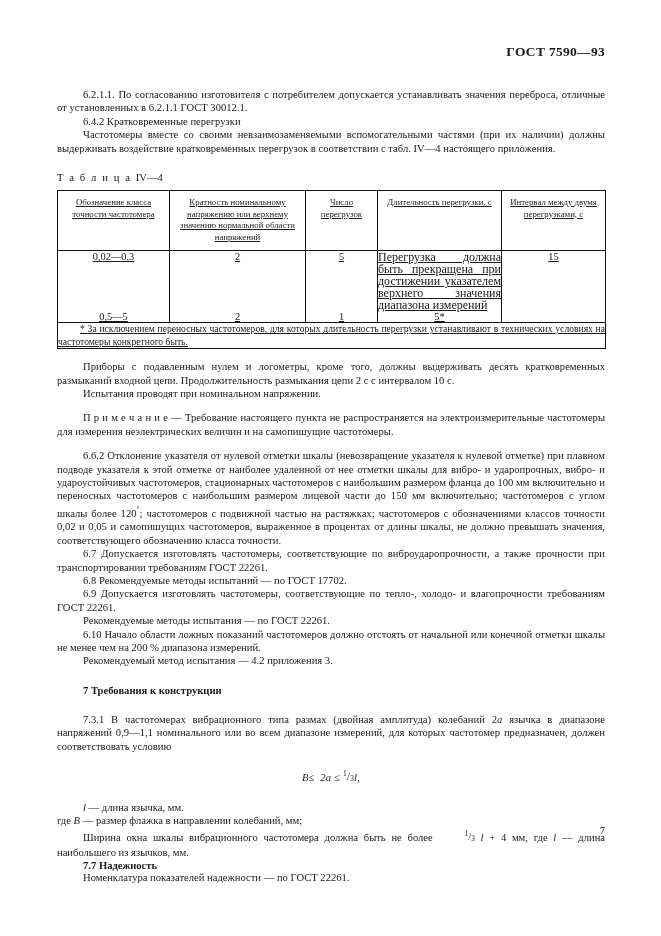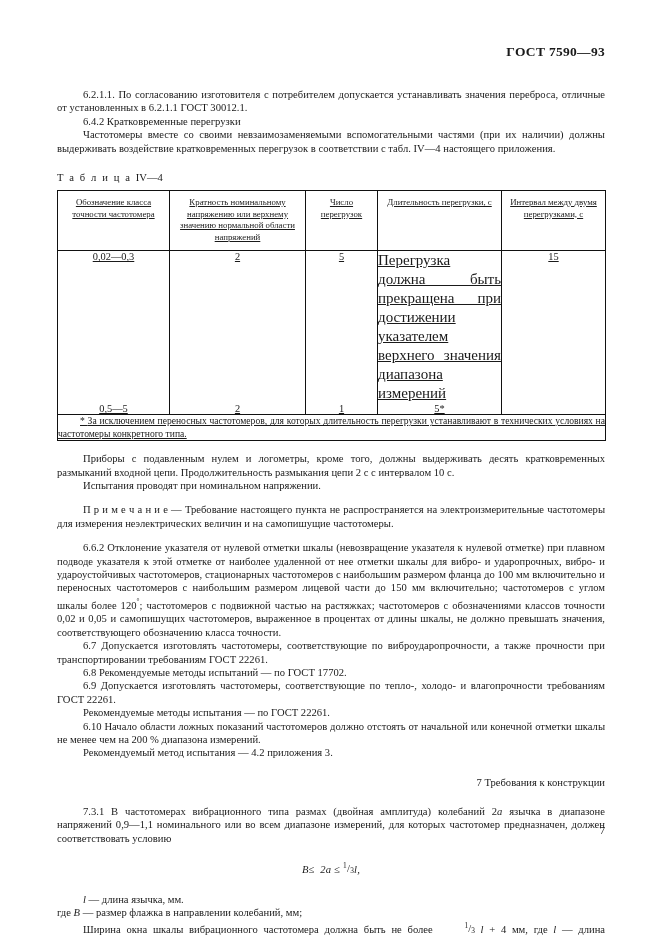--- a/index.html
+++ b/index.html
@@ -71,22 +71,22 @@
     font-size: 8.8px;
   }
   td.cell-center {
     text-align: center;
     font-size: 10.4px;
     padding-top: 5px;
     padding-bottom: 3px;
   }
   td.cell-just {
     text-align: justify;
-    font-size: 15px;
-    line-height: 19px;
+    font-size: 12px;
+    line-height: 12px;
     padding: 5px 7px 4px 7px;
     margin-top: 42px;
   }
   td.cell-bottom {
     vertical-align: bottom;
     padding-bottom: 3px;
   }
   tr.row-second td {
     border-top: none;
     border-bottom-width: 1.6px;
@@ -118,24 +118,23 @@
     display: inline-block;
     font-style: normal;
     position: relative;
     top: -0.5px;
   }
   .frac sup { font-size: 7.4px; vertical-align: 4px; }
   .frac sub { font-size: 7.4px; vertical-align: -1px; }
   .it { font-style: italic; }
   .sec-head {
     font-size: 10.6px;
-    font-weight: normal;
+    font-weight: bold;
     text-indent: 26px;
     margin: 0;
-    text-align: right;
   }
   .deg { font-size: 7.4px; vertical-align: 5px; }
   .page-num {
     position: absolute;
     right: 56px;
     top: 825px;
     font-size: 10.6px;
   }
   .defline {
     font-size: 10.6px;
@@ -188,21 +187,21 @@
           <td class="cell-center">15</td>
         </tr>
         <tr class="row-second">
           <td class="cell-center cell-bottom">0,5—5</td>
           <td class="cell-center cell-bottom">2</td>
           <td class="cell-center cell-bottom">1</td>
           <td class="cell-center cell-bottom">5*</td>
           <td class="cell-center cell-bottom"></td>
         </tr>
         <tr>
-          <td class="footnote" colspan="5"><span class="fn-indent">* </span><span>За исключением переносных частотомеров, для которых длительность перегрузки устанавливают в технических условиях на частотомеры конкретного типа.</span></td>
+          <td class="footnote" colspan="5"><span class="fn-indent">* </span><span>За исключением переносных частотомеров, для которых длительность перегрузки устанавливают в технических условиях на частотомеры конкретного быть.</span></td>
         </tr>
       </tbody>
     </table>
 
     <div class="gap-m"></div>
 
     <p class="para">Приборы с подавленным нулем и логометры, кроме того, должны выдерживать десять кратковременных размыканий входной цепи. Продолжительность размыкания цепи 2 с с интервалом 10 с.</p>
     <p class="para">Испытания проводят при номинальном напряжении.</p>
 
     <div class="gap-m"></div>

